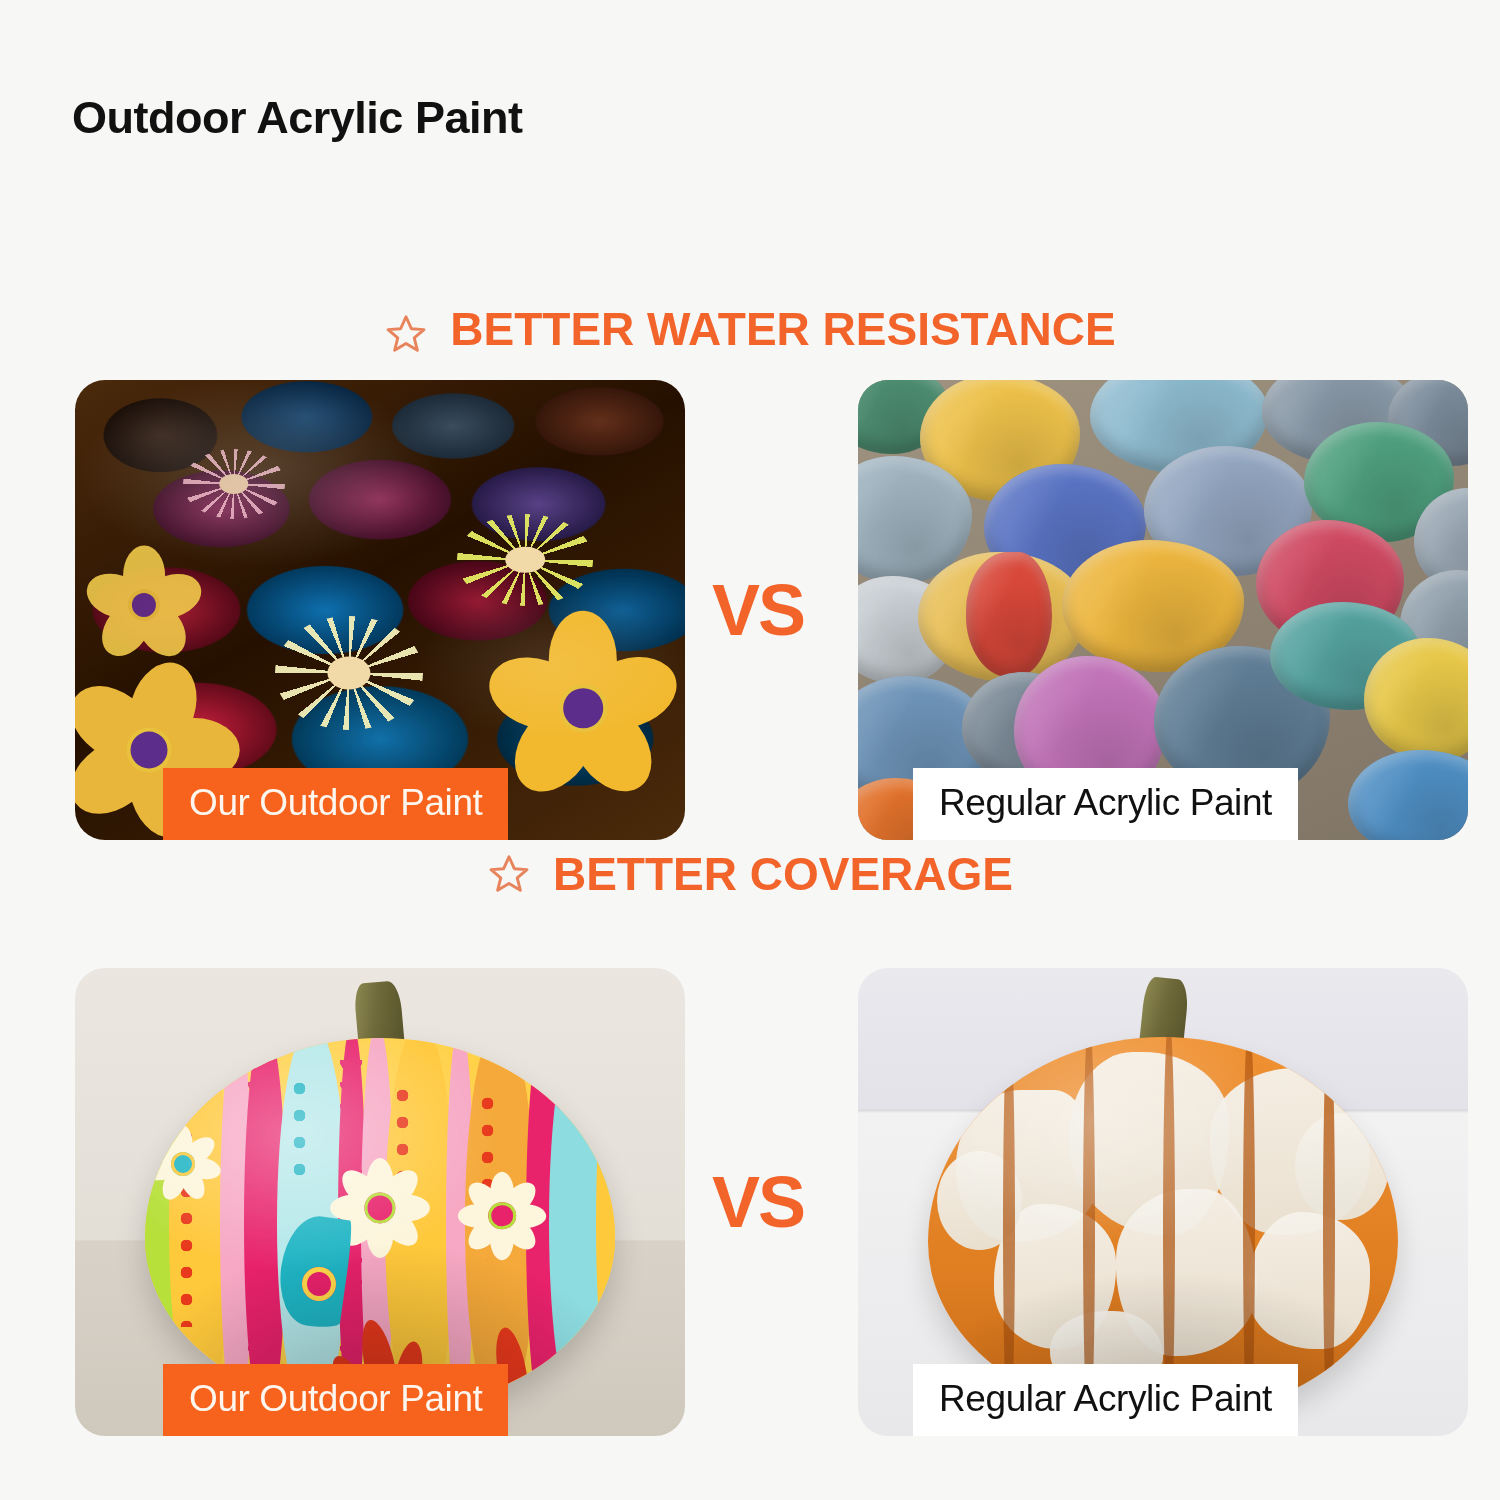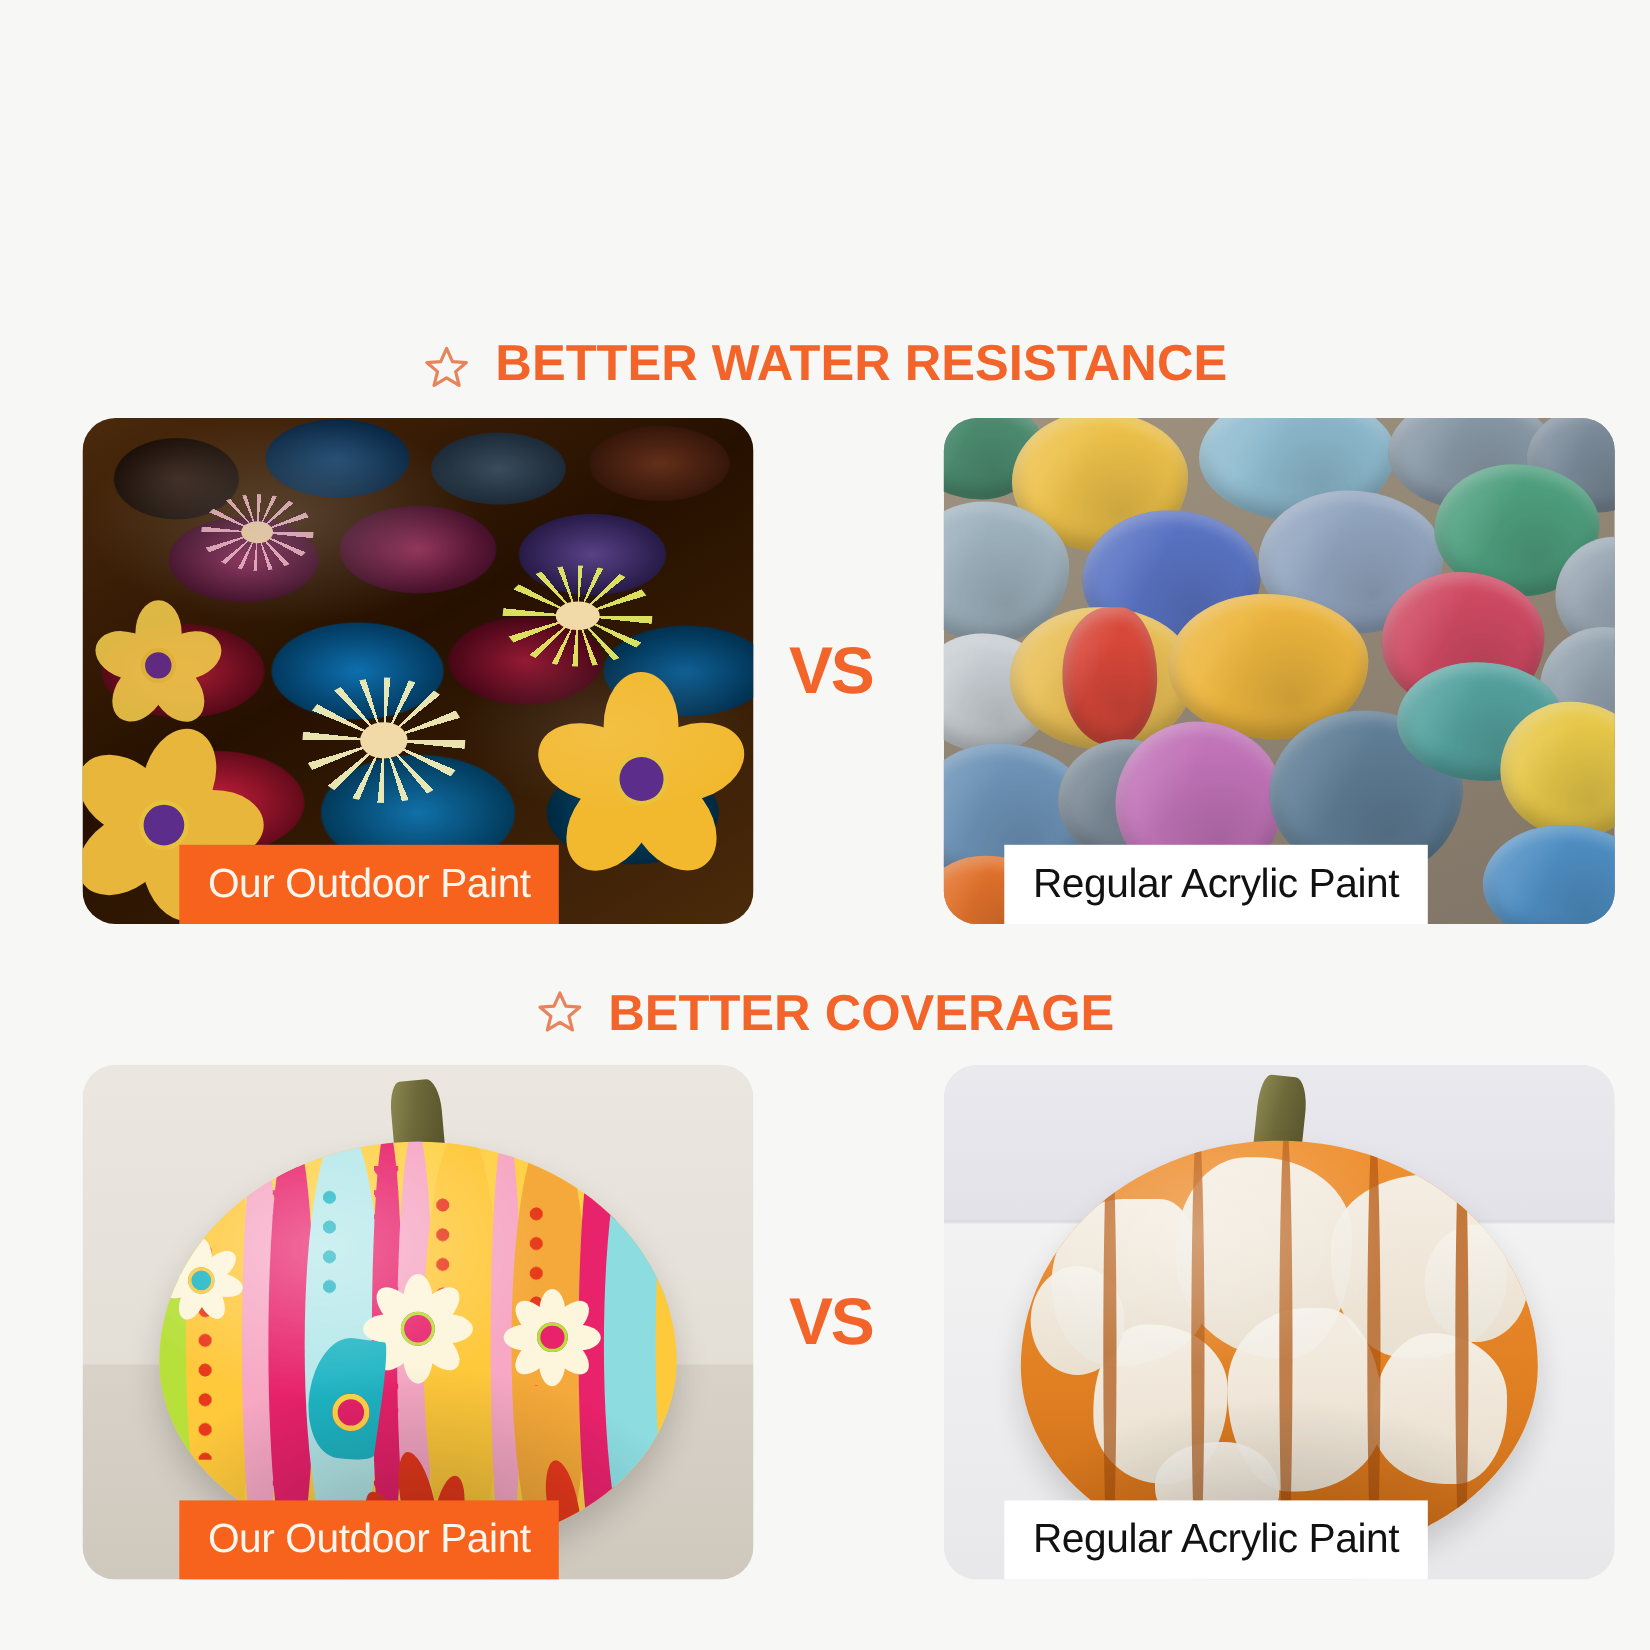--- a/index.html
+++ b/index.html
@@ -64,21 +64,21 @@
   
   .section-heading {
     position: absolute;
     left: 0; right: 0;
     display: flex;
     align-items: center;
     justify-content: center;
     gap: 22px;
   }
   .section-heading.sh1 { top: 302px; align-items: flex-end; }
-  .section-heading.sh2 { top: 893px; text-align: center; }
+  .section-heading.sh2 { top: 847px; text-align: center; }
 
   .star-icon { display: block; }
 
   .section-title {
     font-size: 46px;
     font-weight: bold;
     color: #f2642a;
     letter-spacing: 0px;
   }
 
@@ -98,21 +98,21 @@
     height: 100%;
     border-radius: 30px;
     overflow: hidden;
     flex: 0 0 auto;
   }
   .card.left  { margin-left: 75px; }
   .card.right { margin-left: auto; margin-right: 32px; }
 
   .vs {
     flex: 0 0 auto;
-    font-size: 60px;
+    font-size: 72px;
     font-weight: bold;
     color: #f2642a;
     letter-spacing: -2px;
     margin: 4px auto;
     line-height: 1;
   }
 
   .photo {
     position: absolute;
     inset: 0;
@@ -362,20 +362,21 @@
     background:
       radial-gradient(ellipse 64% 56% at 36% 22%, rgba(255,255,255,0.30), transparent 60%),
       radial-gradient(ellipse 92% 76% at 50% 110%, rgba(0,0,0,0.26), transparent 64%);
     pointer-events: none;
   }
 </style>
 </head>
 <body>
 
 <div class="header">
+  <div class="title">Outdoor Acrylic Paint</div>
 </div>
 
 <div class="section-heading sh1">
   <svg class="star-icon" width="44" height="44" viewBox="0 0 24 24" fill="none" stroke="#e8845c" stroke-width="1.6" stroke-linejoin="round">
     <polygon points="12,2.6 14.9,9.1 21.8,9.6 16.5,14.1 18.2,20.9 12,17.2 5.8,20.9 7.5,14.1 2.2,9.6 9.1,9.1"></polygon>
   </svg>
   <span class="section-title">BETTER WATER RESISTANCE</span>
 </div>
 
 <div class="row row1">

